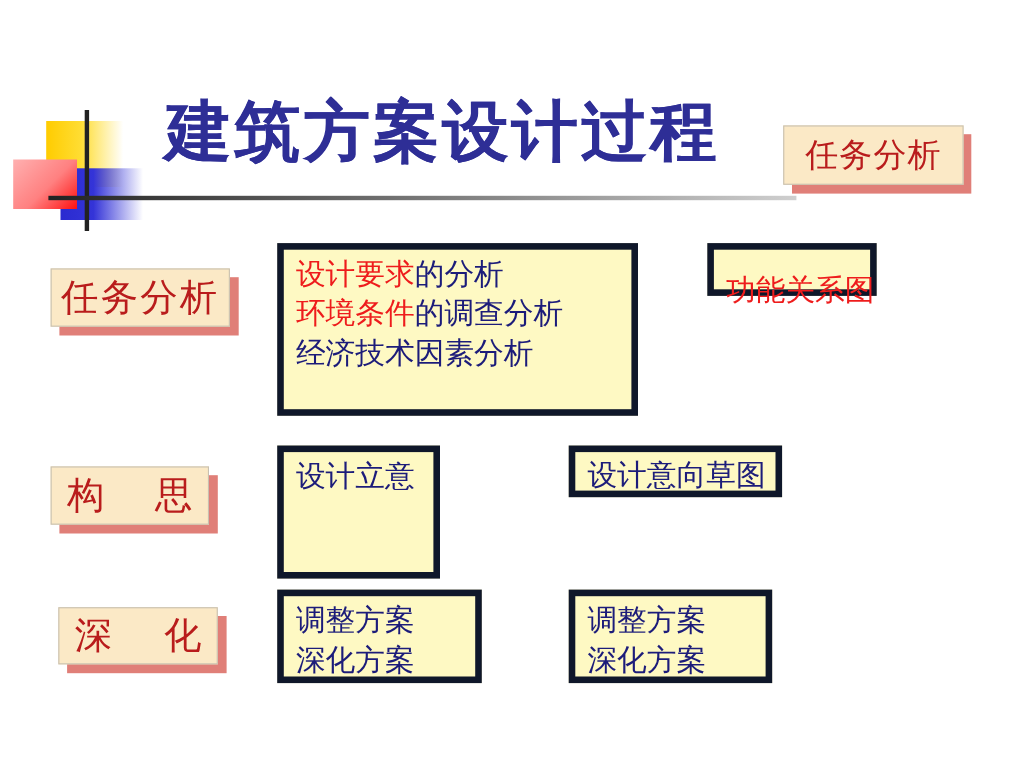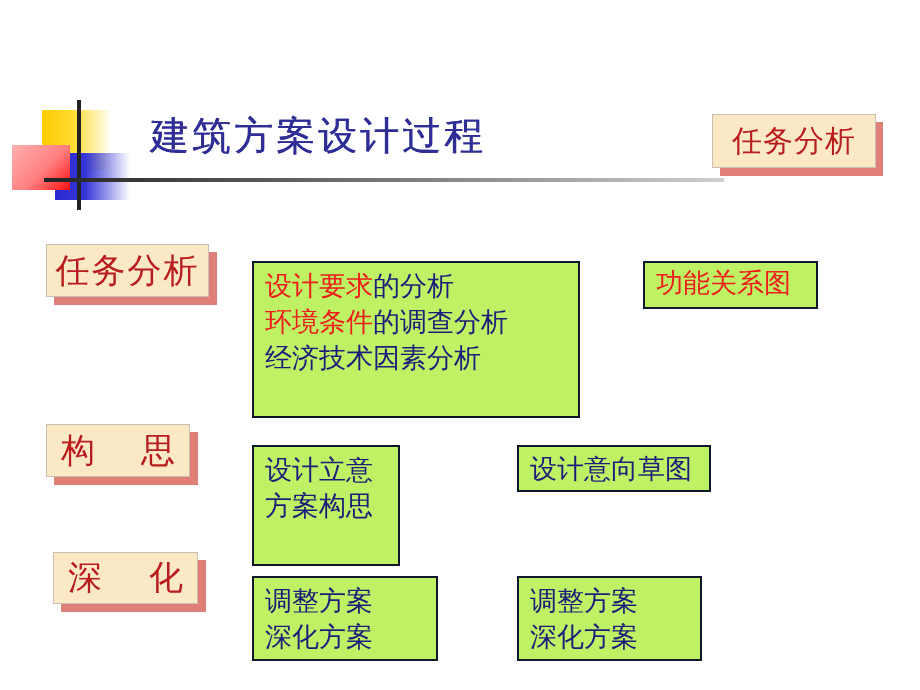--- a/index.html
+++ b/index.html
@@ -13,23 +13,23 @@
       background: linear-gradient(to right, #ffcc00 0%, #ffdd33 45%, rgba(255,255,255,0) 100%); }
     .deco-red { left: 12px; top: 145px; width: 58px; height: 45px;
       background: linear-gradient(135deg, #ffb0b0 0%, #ff8080 55%, #ff1010 100%); }
     .deco-blue { left: 55px; top: 153px; width: 75px; height: 47px;
       background: linear-gradient(to right, #2a2ad0 0%, #3434d8 40%, rgba(255,255,255,0) 100%); }
     .deco-vline { left: 77px; top: 100px; width: 4px; height: 110px; background: #222; }
     .deco-hline { left: 44px; top: 178px; width: 680px; height: 4px;
       background: linear-gradient(to right, #222 0%, #444 20%, #888 60%, #cfcfcf 100%); }
 
     .title {
-      position: absolute; left: 150px; top: 96px;
-      font-size: 39px; color: #2e2e96; letter-spacing: 3px;
-      font-weight: normal; line-height: 80px;
+      position: absolute; left: 150px; top: 80px;
+      font-size: 60px; color: #2e2e96; letter-spacing: 3px;
+      font-weight: bold; line-height: 80px;
       text-shadow: 0.5px 0 0 #2e2e96;
     }
 
     .tag { position: absolute; }
     .tag .shadow { position: absolute; background: #e07f78; }
     .tag .face {
       position: absolute; left: 0; top: 0;
       background: #fbe9c6;
       border: 1px solid #c8c0b0;
       color: #b91c1c;
@@ -47,27 +47,27 @@
     .tag-task .shadow, .tag-task .face { width: 163px; height: 53px; }
     .tag-task .face { justify-content: center; letter-spacing: 2px; }
     .tag-concept { left: 46px; top: 424px; }
     .tag-concept .shadow, .tag-concept .face { width: 144px; height: 53px; }
     .tag-concept .face, .tag-deepen .face { justify-content: space-between; padding: 0 14px; }
     .tag-deepen { left: 53px; top: 552px; }
     .tag-deepen .shadow, .tag-deepen .face { width: 145px; height: 52px; }
 
     .box {
       position: absolute; box-sizing: border-box;
-      border: 2px solid #0f172a; background: #bef264;
+      border: 6px solid #0f172a; background: #fef9c3;
       color: #1c1c7a; font-size: 27px; line-height: 36px;
-      padding: 5px 10px 4px 11px; white-space: nowrap; margin-top: 40px;
+      padding: 5px 10px 4px 11px; white-space: nowrap;
     }
     .box .hl { color: #ee1c1c; }
     .box-task { left: 252px; top: 221px; width: 328px; height: 157px; }
-    .box-func { left: 643px; top: 221px; width: 175px; height: 48px; color: #ee1c1c; padding-top: 2px; }
+    .box-func { left: 643px; top: 221px; width: 154px; height: 48px; color: #ee1c1c; padding-top: 20px; }
     .box-concept { left: 252px; top: 405px; width: 148px; height: 121px; }
     .box-sketch { left: 517px; top: 405px; width: 194px; height: 47px; padding-top: 4px; }
     .box-deepen1 { left: 252px; top: 536px; width: 186px; height: 85px; }
     .box-deepen2 { left: 517px; top: 536px; width: 185px; height: 85px; }
     .line { display: block; }
   </style>
 </head>
 <body>
 
 <div class="deco deco-yellow"></div>
@@ -103,21 +103,20 @@
 <div class="tag tag-stage tag-concept">
   <div class="shadow"></div>
   <div class="face">
     <span>构</span>
     <span>思</span>
   </div>
 </div>
 
 <div class="box box-concept">
   <span class="line">设计立意</span>
-  <span class="line">方案构思</span>
 </div>
 
 <div class="box box-sketch">
   <span class="line">设计意向草图</span>
 </div>
 
 <div class="tag tag-stage tag-deepen">
   <div class="shadow"></div>
   <div class="face">
     <span>深</span>

